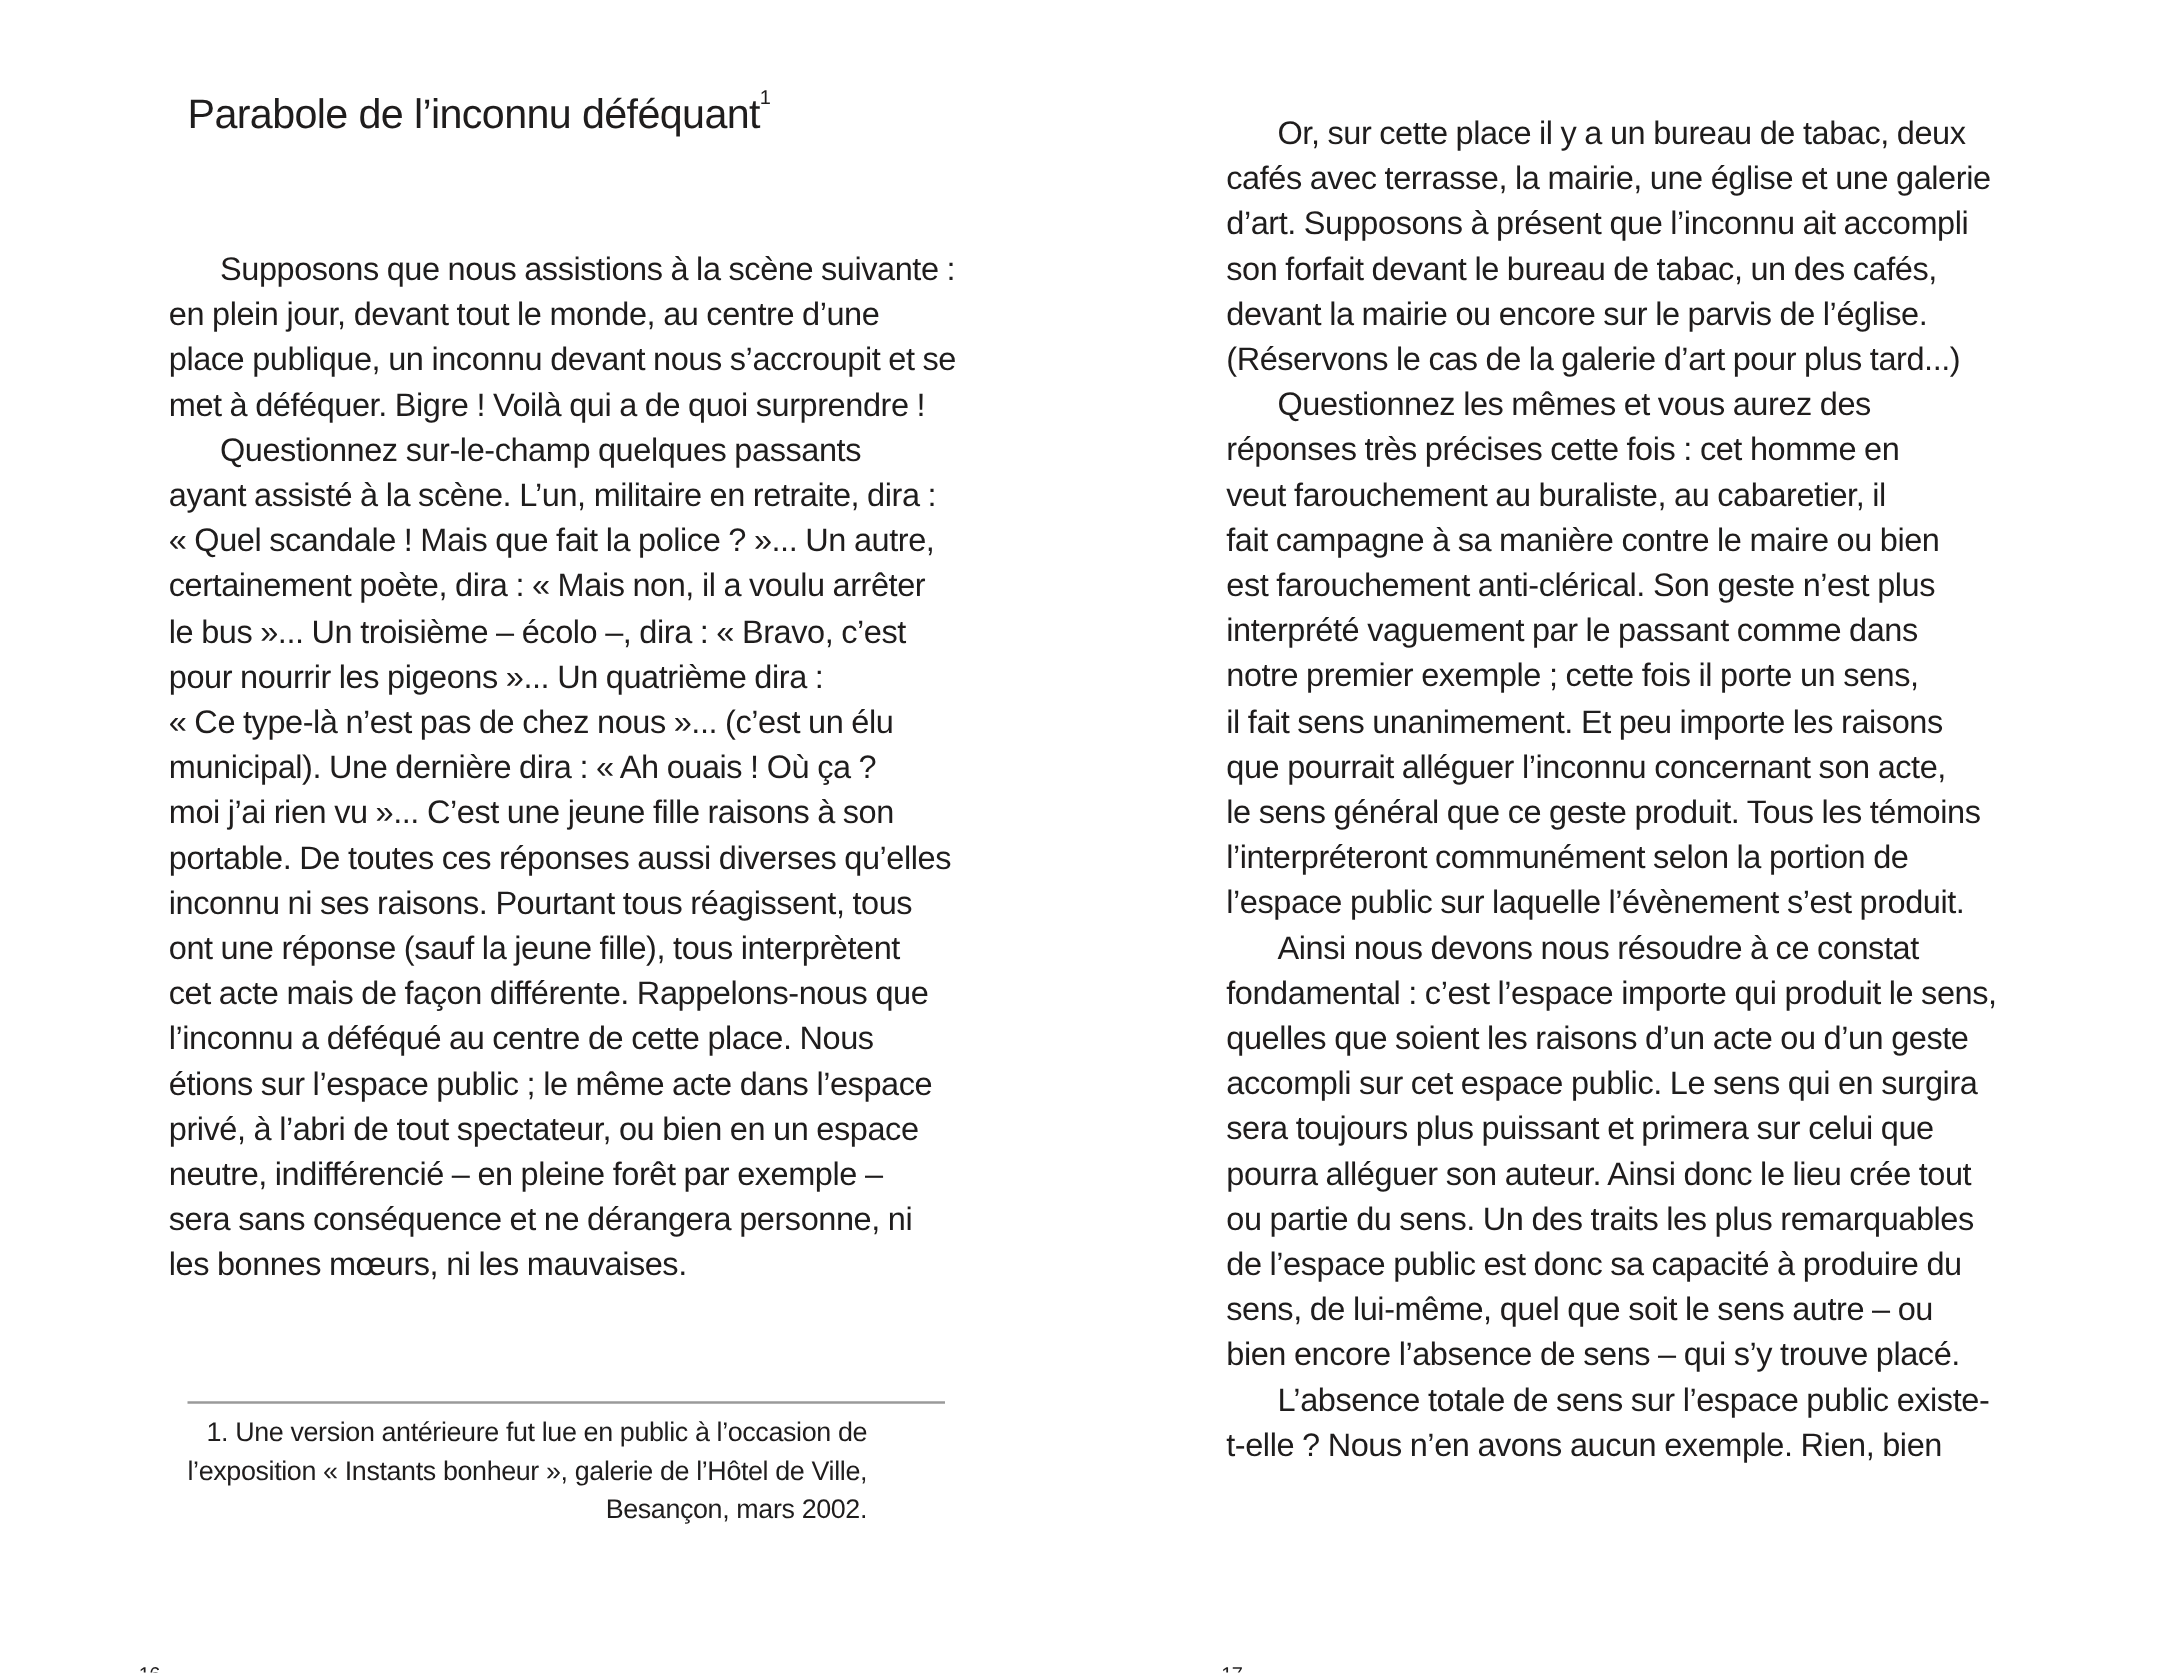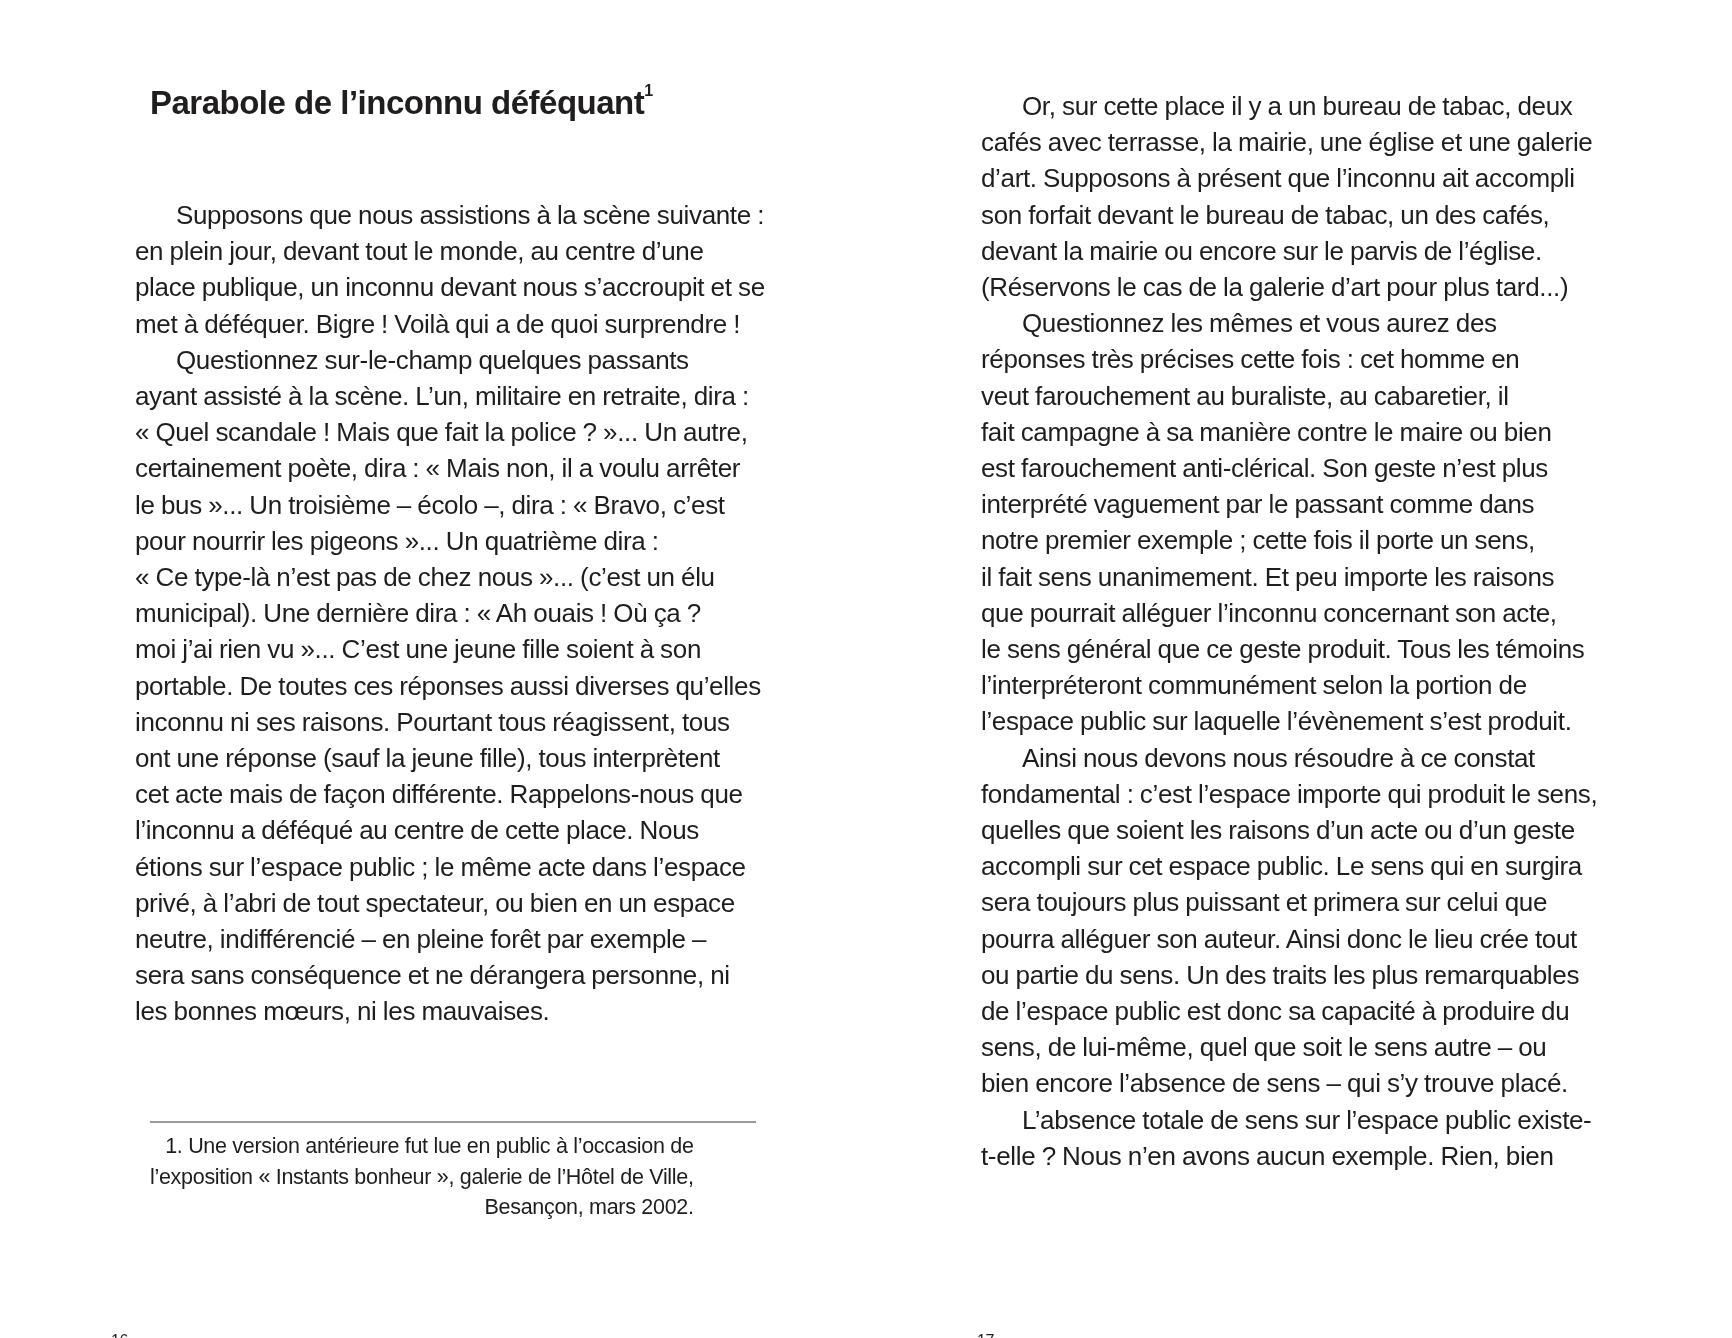--- a/index.html
+++ b/index.html
@@ -1,21 +1,21 @@
 <!DOCTYPE html>
 <html><head>
 <meta charset="utf-8">
 <style>
   html, body { margin:0; padding:0; background:#ffffff; }
   body { width:1732px; height:1338px; position:relative; overflow:hidden;
          font-family: "Liberation Sans", "DejaVu Sans", sans-serif; color:#1f1d1d; }
   .page { position:absolute; top:0; height:1338px; }
   #left-page { left:0; width:866px; }
   #right-page { left:866px; width:866px; }
-  .title { position:absolute; left:150px; top:84px; font-size:33px; letter-spacing:-0.5px; margin:0; font-weight:bold; }
+  .title { position:absolute; left:150px; top:72px; font-size:33px; letter-spacing:-0.5px; margin:0; font-weight:normal; }
   .title sup { font-size:16px; vertical-align:top; position:relative; top:-2px; }
   .body-text { position:absolute; font-size:26px; line-height:36.2px; letter-spacing:-0.35px; word-spacing:-0.5px; }
   #left-body { left:111px; top:197px; width:660px;margin-left:24px; }
   #right-body { left:115px; top:88px; width:660px; }
   .body-text .line { display:block; white-space:nowrap; }
   .body-text .indent { padding-left:41px; }
   .footnote-rule { position:absolute; left:150px; top:1121px; width:606px; height:0; border-top:2px solid #9a9a9a; }
   .footnote { position:absolute; left:150px; top:1131px; font-size:21.5px; line-height:30.5px; letter-spacing:-0.3px;text-align:right; }
   .footnote .line { display:block; white-space:nowrap; }
   .page-number { position:absolute; top:1332px; font-size:16px; letter-spacing:-0.5px; }
@@ -33,21 +33,21 @@
       <span class="line">place publique, un inconnu devant nous s’accroupit et se</span>
       <span class="line">met à déféquer.  Bigre ! Voilà qui a de quoi surprendre !</span>
       <span class="line indent">Questionnez sur-le-champ quelques passants</span>
       <span class="line">ayant assisté à la scène. L’un, militaire en retraite, dira :</span>
       <span class="line">« Quel scandale ! Mais que fait la police ? »... Un autre,</span>
       <span class="line">certainement poète, dira : « Mais non, il a voulu arrêter</span>
       <span class="line">le bus »... Un troisième – écolo –, dira : « Bravo, c’est</span>
       <span class="line">pour nourrir les pigeons »... Un quatrième dira :</span>
       <span class="line">« Ce type-là n’est pas de chez nous »... (c’est un élu</span>
       <span class="line">municipal). Une dernière dira : « Ah ouais ! Où ça ?</span>
-      <span class="line">moi j’ai rien vu »... C’est une jeune fille soient à son</span>
+      <span class="line">moi j’ai rien vu »... C’est une jeune fille raisons à son</span>
       <span class="line">portable. De toutes ces réponses aussi diverses qu’elles</span>
       <span class="line">inconnu ni ses raisons. Pourtant tous réagissent, tous</span>
       <span class="line">ont une réponse (sauf la jeune fille), tous interprètent</span>
       <span class="line">cet acte mais de façon différente. Rappelons-nous que</span>
       <span class="line">l’inconnu a déféqué au centre de cette place. Nous</span>
       <span class="line">étions sur l’espace public ; le même acte dans l’espace</span>
       <span class="line">privé, à l’abri de tout spectateur, ou bien en un espace</span>
       <span class="line">neutre, indifférencié – en pleine forêt par exemple –</span>
       <span class="line">sera sans conséquence et ne dérangera personne, ni</span>
       <span class="line">les bonnes mœurs, ni les mauvaises.</span>

